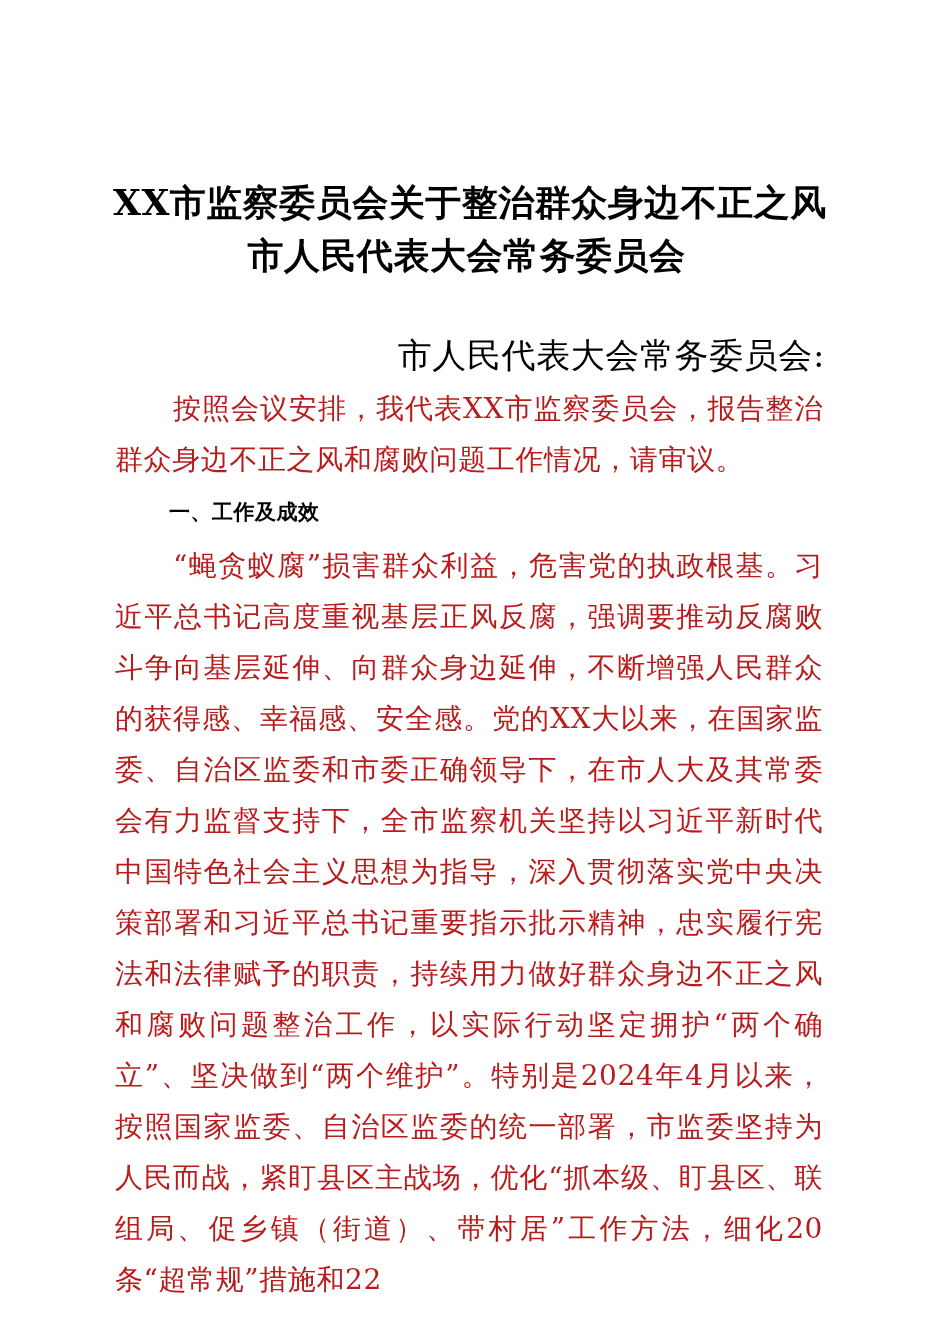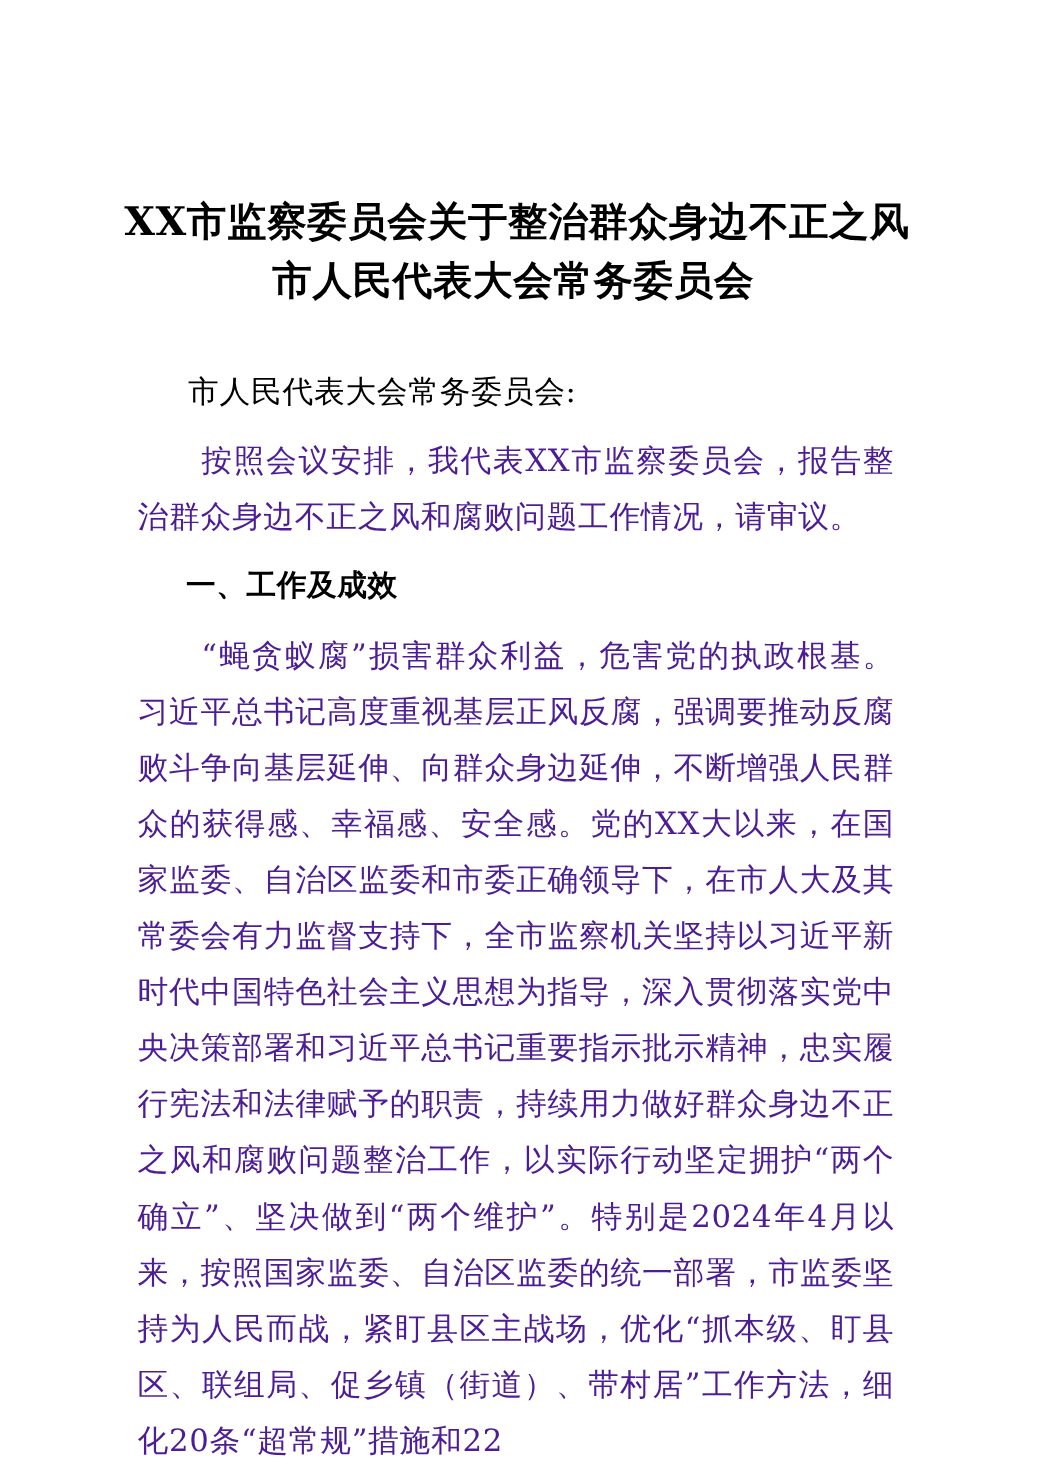--- a/index.html
+++ b/index.html
@@ -43,46 +43,47 @@
     position: absolute;
     left: 113px;
     top: 330px;
     width: 712px;
   }
 
   .para {
     font-family: "DejaVu Serif", "Liberation Serif", serif;
     font-size: 28px;
     line-height: 51px;
-    color: #4c1d95;
-    margin: 12px;
+    color: #b91c1c;
+    margin: 2px;
     text-align: justify;
     text-justify: inter-ideograph;
     letter-spacing: 0.6px;
     word-break: break-all;
   }
   .para.indent2 {
     text-indent: 58px;
   }
 
   
   .salutation {
     font-family: "DejaVu Serif", "Liberation Serif", serif;
-    font-size: 28px;
+    font-size: 34px;
     line-height: 51px;
     text-indent: 58px;
     letter-spacing: 0.6px;
     margin: 0;
+    text-align: right;
   }
 
   
   .section-heading {
     font-family: "DejaVu Sans", "Liberation Sans", sans-serif;
     font-weight: bold;
-    font-size: 27px;
+    font-size: 21px;
     line-height: 51px;
     text-indent: 56px;
     letter-spacing: 0.5px;
     margin: 0;
     color: #000000;
   }
 </style>
 </head>
 <body>
 

